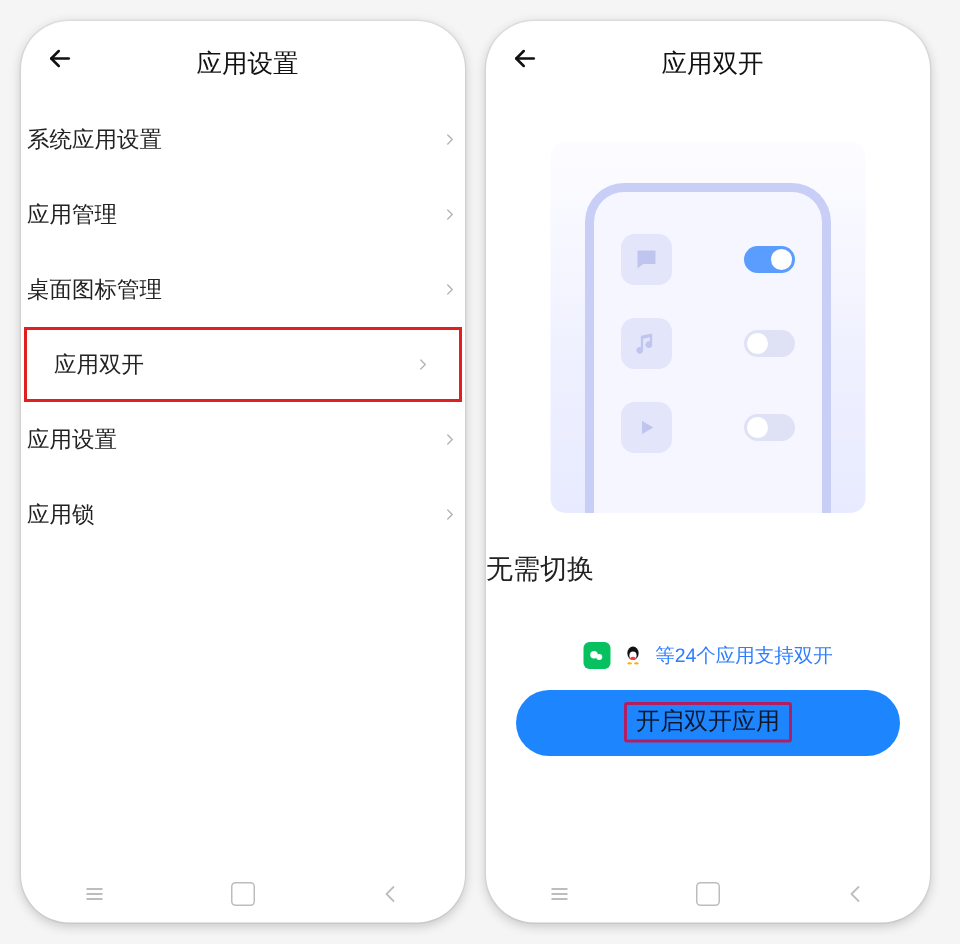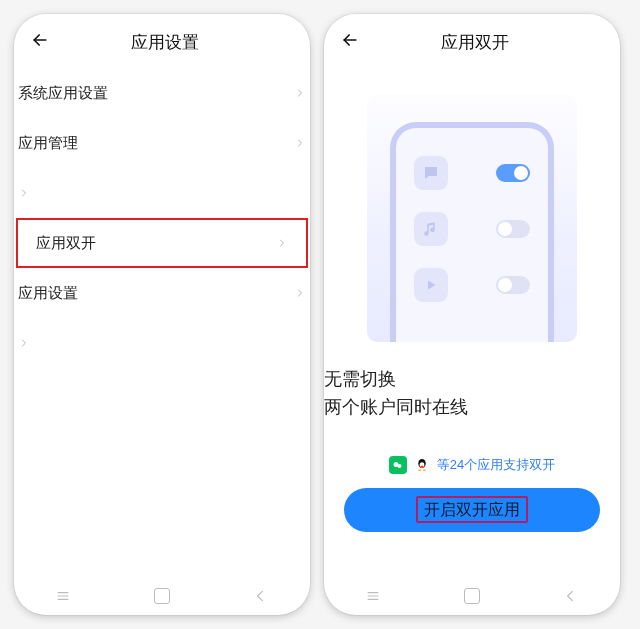--- a/index.html
+++ b/index.html
@@ -81,37 +81,39 @@
             <polyline points="9 18 15 12 9 6"></polyline>
           </svg>
         </div>
         <div class="row">
           <span class="label">应用管理</span>
           <svg class="chev" width="12" height="12" viewBox="0 0 24 24" fill="none" stroke="#b6b6b6" stroke-width="2" stroke-linecap="round" stroke-linejoin="round">
             <polyline points="9 18 15 12 9 6"></polyline>
           </svg>
         </div>
         <div class="row">
+          <span class="label">桌面图标管理</span>
           <svg class="chev" width="12" height="12" viewBox="0 0 24 24" fill="none" stroke="#b6b6b6" stroke-width="2" stroke-linecap="round" stroke-linejoin="round">
             <polyline points="9 18 15 12 9 6"></polyline>
           </svg>
         </div>
         <div class="row hl">
           <span class="label">应用双开</span>
           <svg class="chev" width="12" height="12" viewBox="0 0 24 24" fill="none" stroke="#b6b6b6" stroke-width="2" stroke-linecap="round" stroke-linejoin="round">
             <polyline points="9 18 15 12 9 6"></polyline>
           </svg>
         </div>
         <div class="row">
           <span class="label">应用设置</span>
           <svg class="chev" width="12" height="12" viewBox="0 0 24 24" fill="none" stroke="#b6b6b6" stroke-width="2" stroke-linecap="round" stroke-linejoin="round">
             <polyline points="9 18 15 12 9 6"></polyline>
           </svg>
         </div>
         <div class="row">
+          <span class="label">应用锁</span>
           <svg class="chev" width="12" height="12" viewBox="0 0 24 24" fill="none" stroke="#b6b6b6" stroke-width="2" stroke-linecap="round" stroke-linejoin="round">
             <polyline points="9 18 15 12 9 6"></polyline>
           </svg>
         </div>
       </div>
     <div class="navbar">
       <div class="ic">
           <svg viewBox="0 0 24 24" fill="none" stroke="#bdbdbd" stroke-width="1.8">
             <line x1="4" y1="7" x2="20" y2="7"></line>
             <line x1="4" y1="12" x2="20" y2="12"></line>
@@ -168,21 +170,20 @@
             </div>
             <div class="tgl off">
               <div class="knob"></div>
             </div>
           </div>
         </div>
     </div>
 
     <div class="hero">
       <div class="h1">无需切换</div>
-      <div class="h1">两个账户同时在线</div>
     </div>
 
     <div class="apps-line">
       <span class="ico wx">
         <svg viewBox="0 0 24 24" fill="#fff">
             <circle cx="8" cy="11" r="5"></circle>
             <circle cx="15" cy="14" r="4"></circle>
           </svg>
       </span>
       <span class="ico qq">

